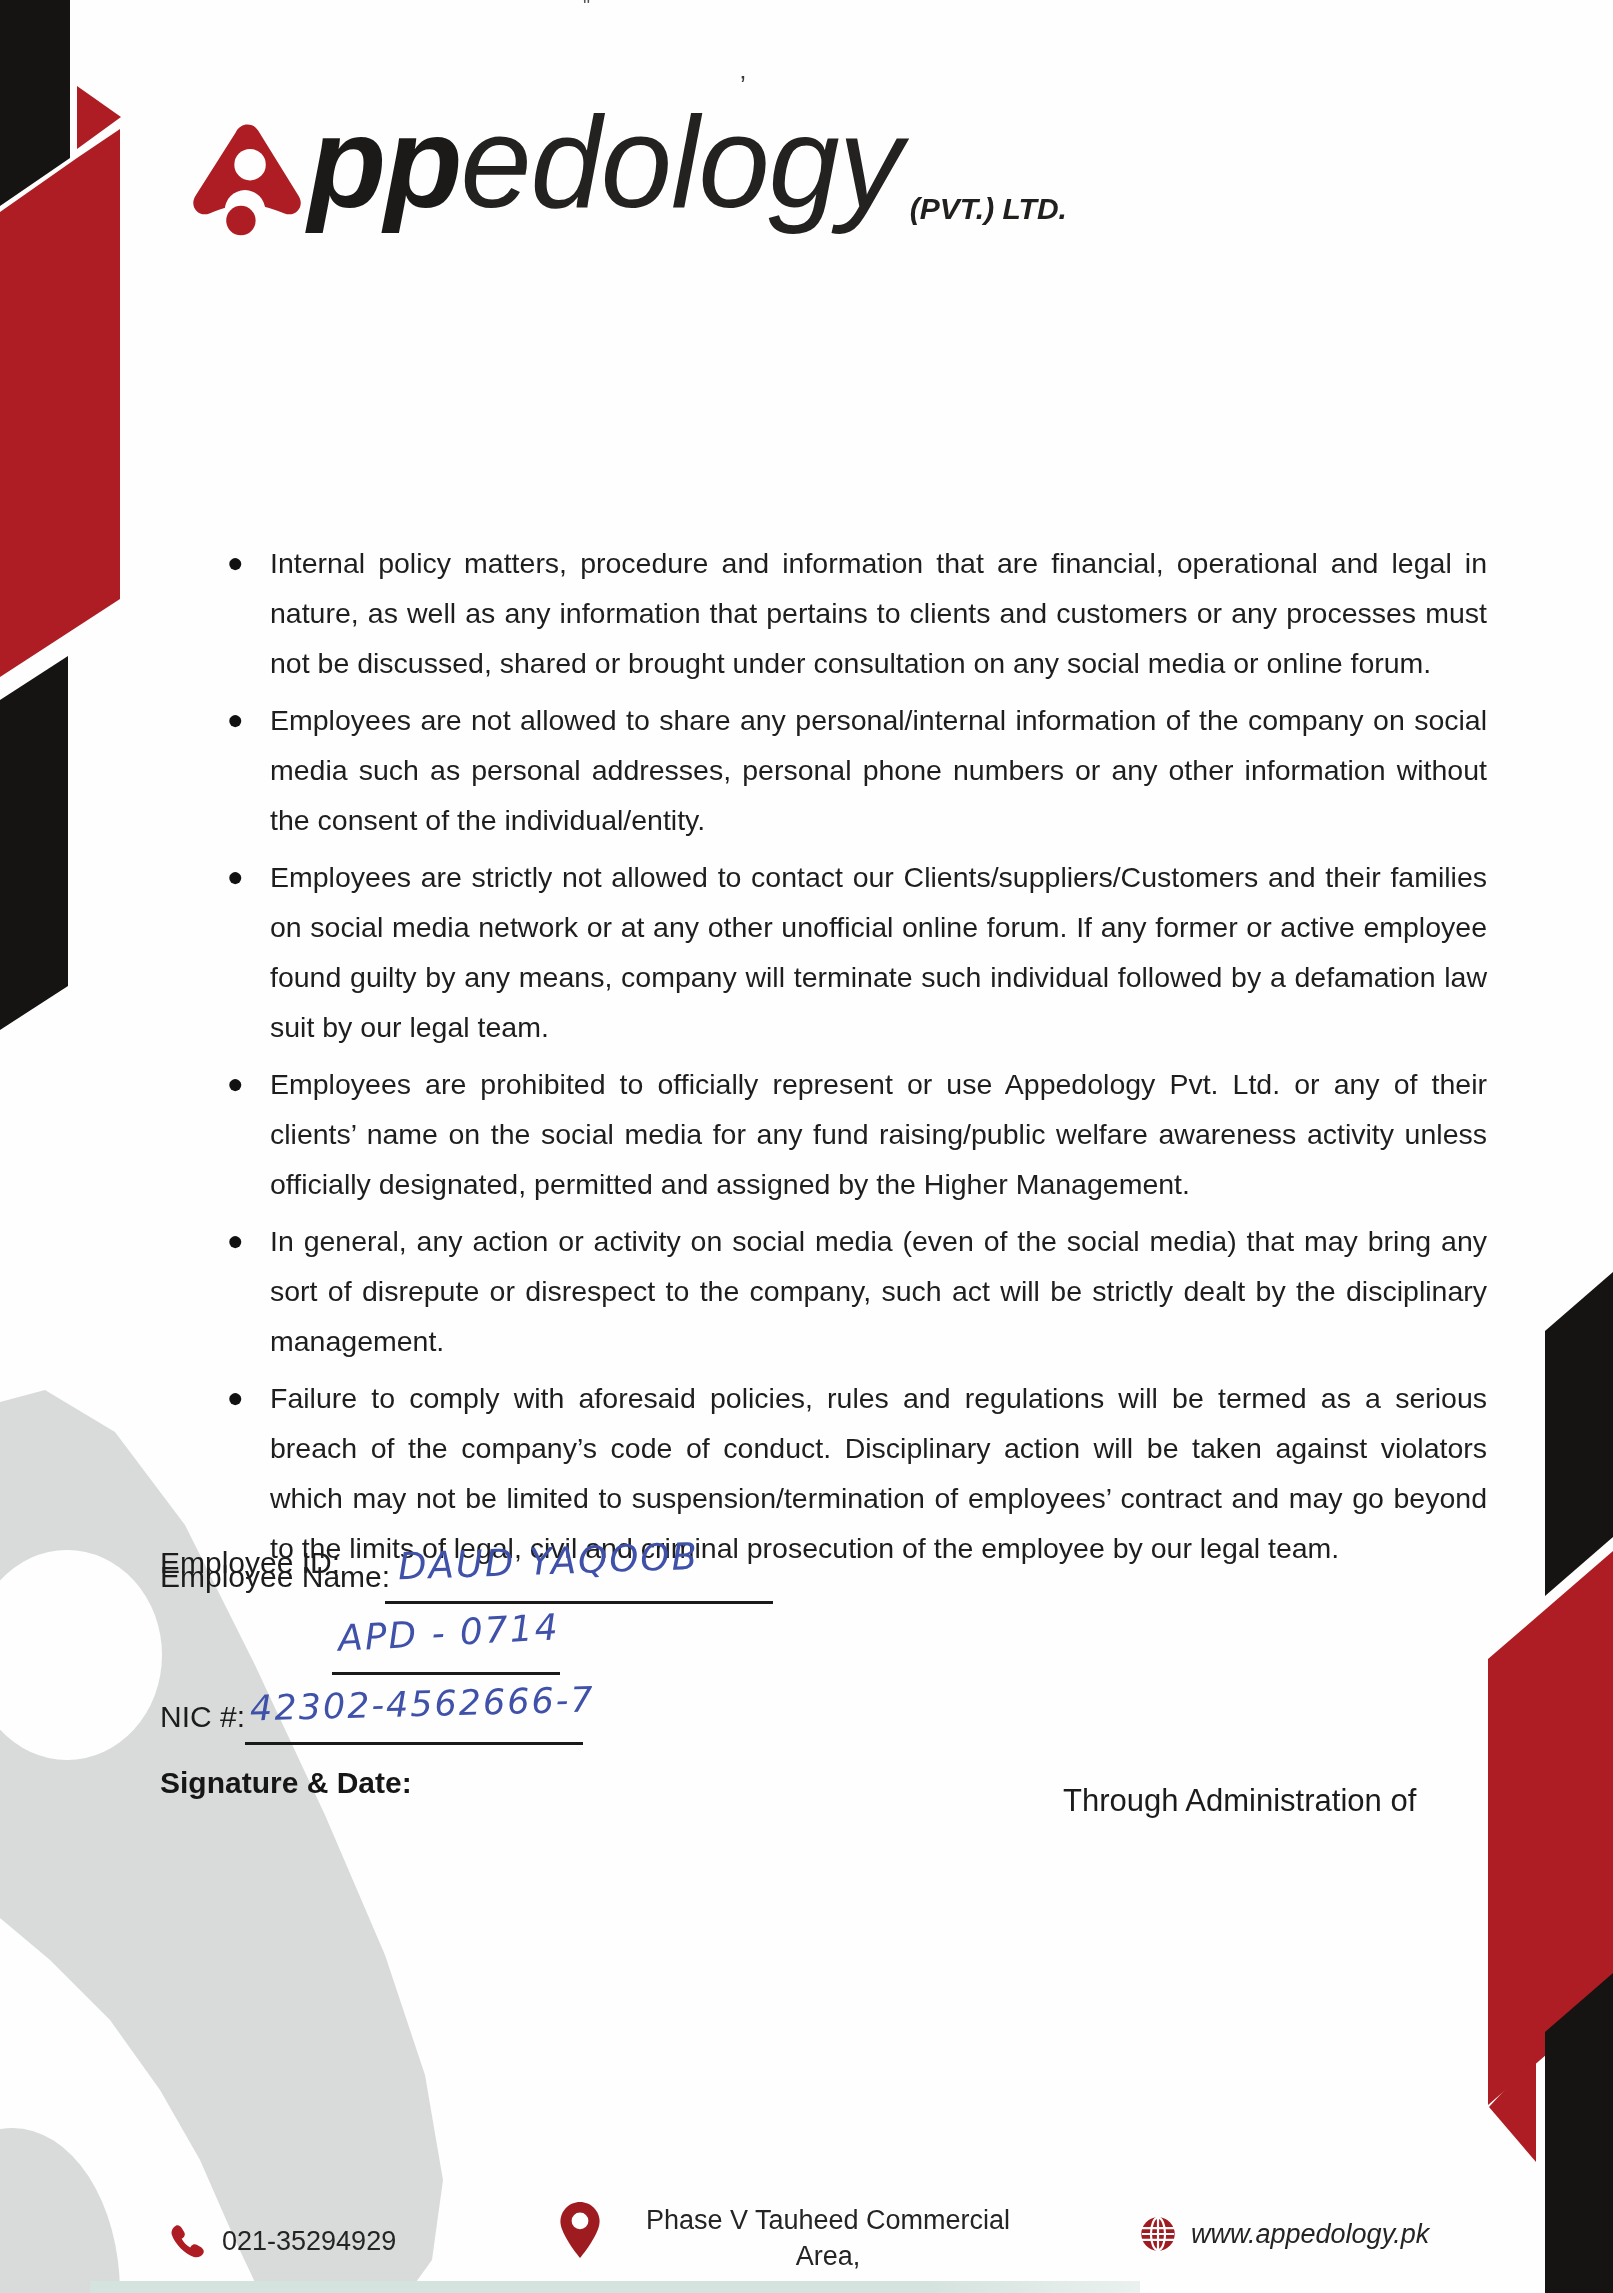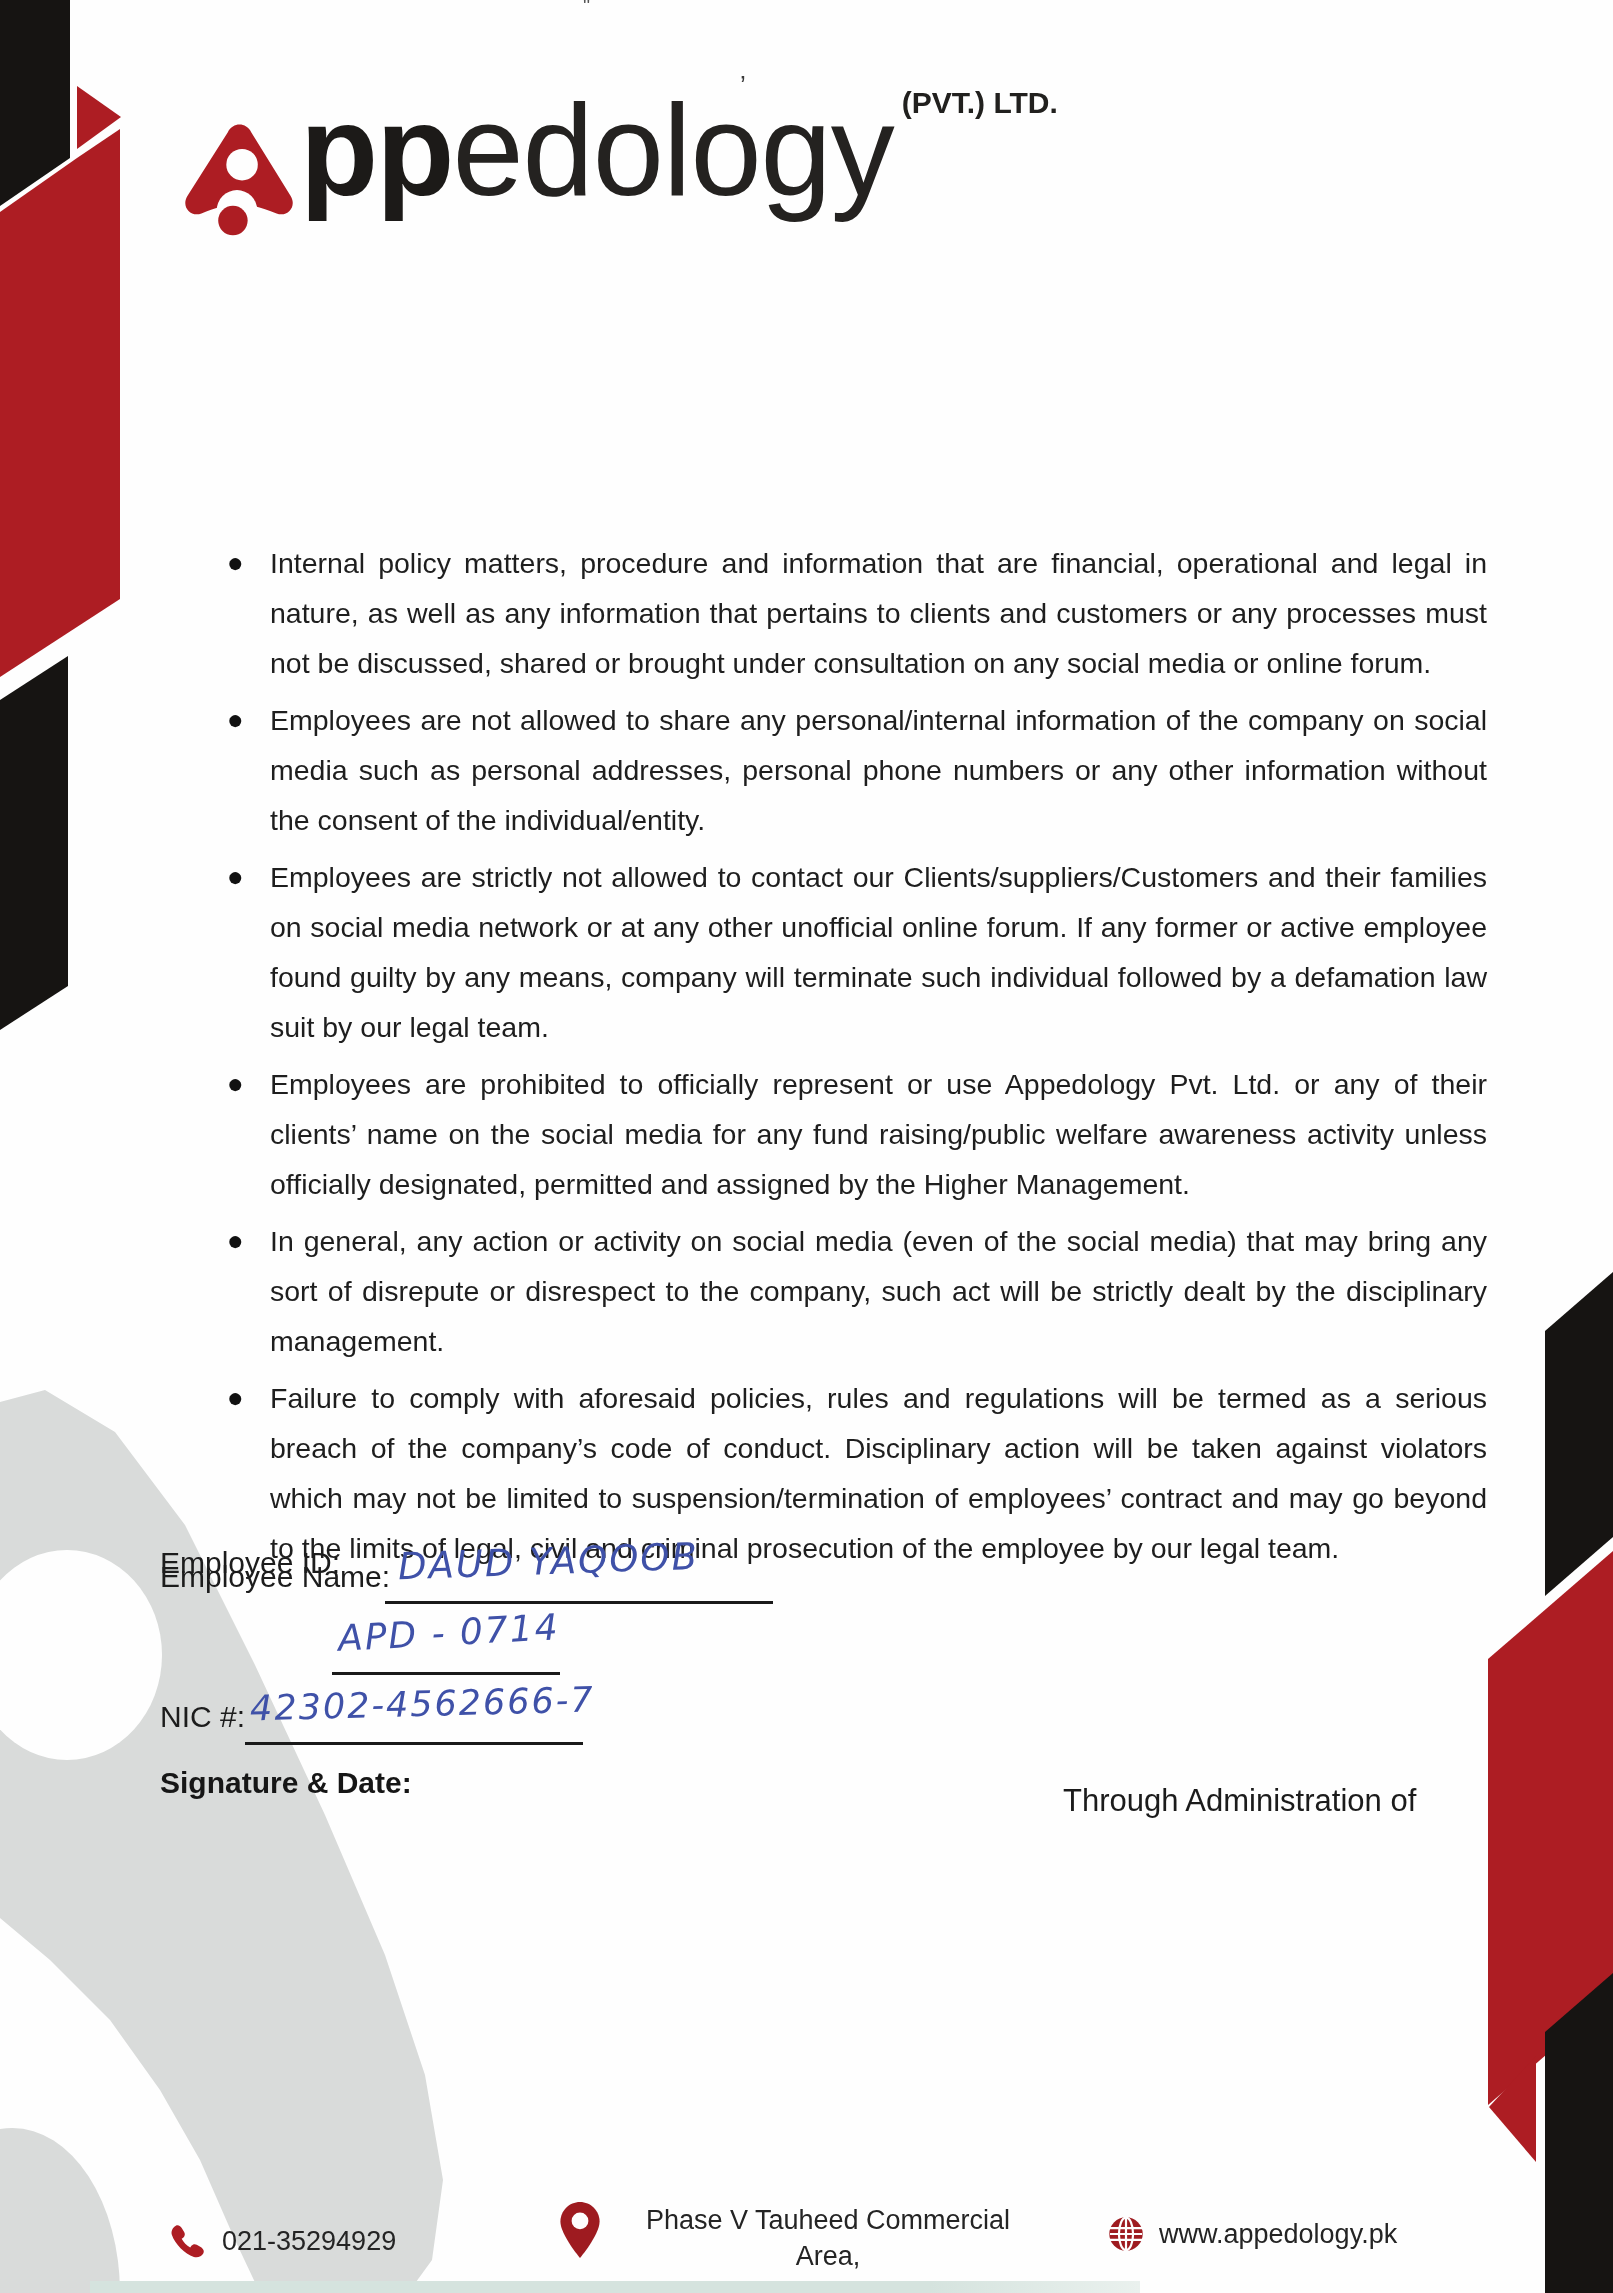--- a/index.html
+++ b/index.html
@@ -27,21 +27,21 @@
     background:#fefefe;border-radius:50%;}
   .s-gray-corner{position:absolute;left:-95px;top:2128px;width:215px;height:330px;
     background:#d9dbda;border-radius:50%;}
   .s-teal-strip{position:absolute;left:90px;top:2281px;width:1050px;height:12px;
     background:linear-gradient(to right,#d5e3de 0%,#d5e3de 80%,#eaf1ee 100%);}
 
   
   .artifact{position:absolute;color:#3a3a3a;font-size:26px;line-height:1;}
 
   
-  .logo{position:absolute;left:172px;top:86px;display:flex;align-items:flex-start;}
+  .logo{position:absolute;left:180px;top:86px;display:flex;align-items:flex-end;font-style:italic;}
   .logo-icon{width:132px;height:140px;margin-right:-4px;position:relative;top:28px;}
   .logo-pp{font-size:128px;font-weight:700;color:#1c1a18;letter-spacing:-2px;line-height:1;}
   .logo-rest{font-size:128px;font-weight:400;color:#242220;letter-spacing:-1px;line-height:1;
     transform:scaleY(1.02);}
   .logo-suffix{font-size:30px;font-weight:700;color:#21201e;margin-left:8px;letter-spacing:0px;}
 
   
   .bullets{position:absolute;left:225px;top:538px;width:1262px;margin:0;padding:0;list-style:none;}
   .bullets li{position:relative;padding-left:45px;margin-bottom:7px;
     font-size:28.5px;line-height:50px;color:#1e1e1e;text-align:justify;}
@@ -136,21 +136,21 @@
     <svg width="40" height="56" viewBox="0 0 28 40" style="margin-right:18px;">
       <path fill="#9e1b20" d="M14 0C6.3 0 0 6.3 0 14c0 9.5 14 26 14 26s14-16.5 14-26C28 6.3 21.7 0 14 0z"></path>
       <circle cx="14" cy="13.5" r="6" fill="#fefefe"></circle>
     </svg>
     <div class="footer-text address">
       <div>Phase V Tauheed Commercial Area,</div>
 
     </div>
   </div>
 
-  <div class="footer-item" style="left:1108px;top:2216px;">
+  <div class="footer-item" style="left:1140px;top:2216px;font-style:italic;">
     <svg width="36" height="36" viewBox="0 0 28 28" style="margin-right:15px;">
       <circle cx="14" cy="14" r="13" fill="#9e1b20"></circle>
       <g stroke="#fefefe" stroke-width="1.7" fill="none">
         <line x1="1.5" y1="9.5" x2="26.5" y2="9.5"></line>
         <line x1="1.5" y1="14" x2="26.5" y2="14"></line>
         <line x1="1.5" y1="18.5" x2="26.5" y2="18.5"></line>
         <ellipse cx="14" cy="14" rx="5.5" ry="12.7"></ellipse>
         <line x1="14" y1="1.3" x2="14" y2="26.7"></line>
       </g>
     </svg>

